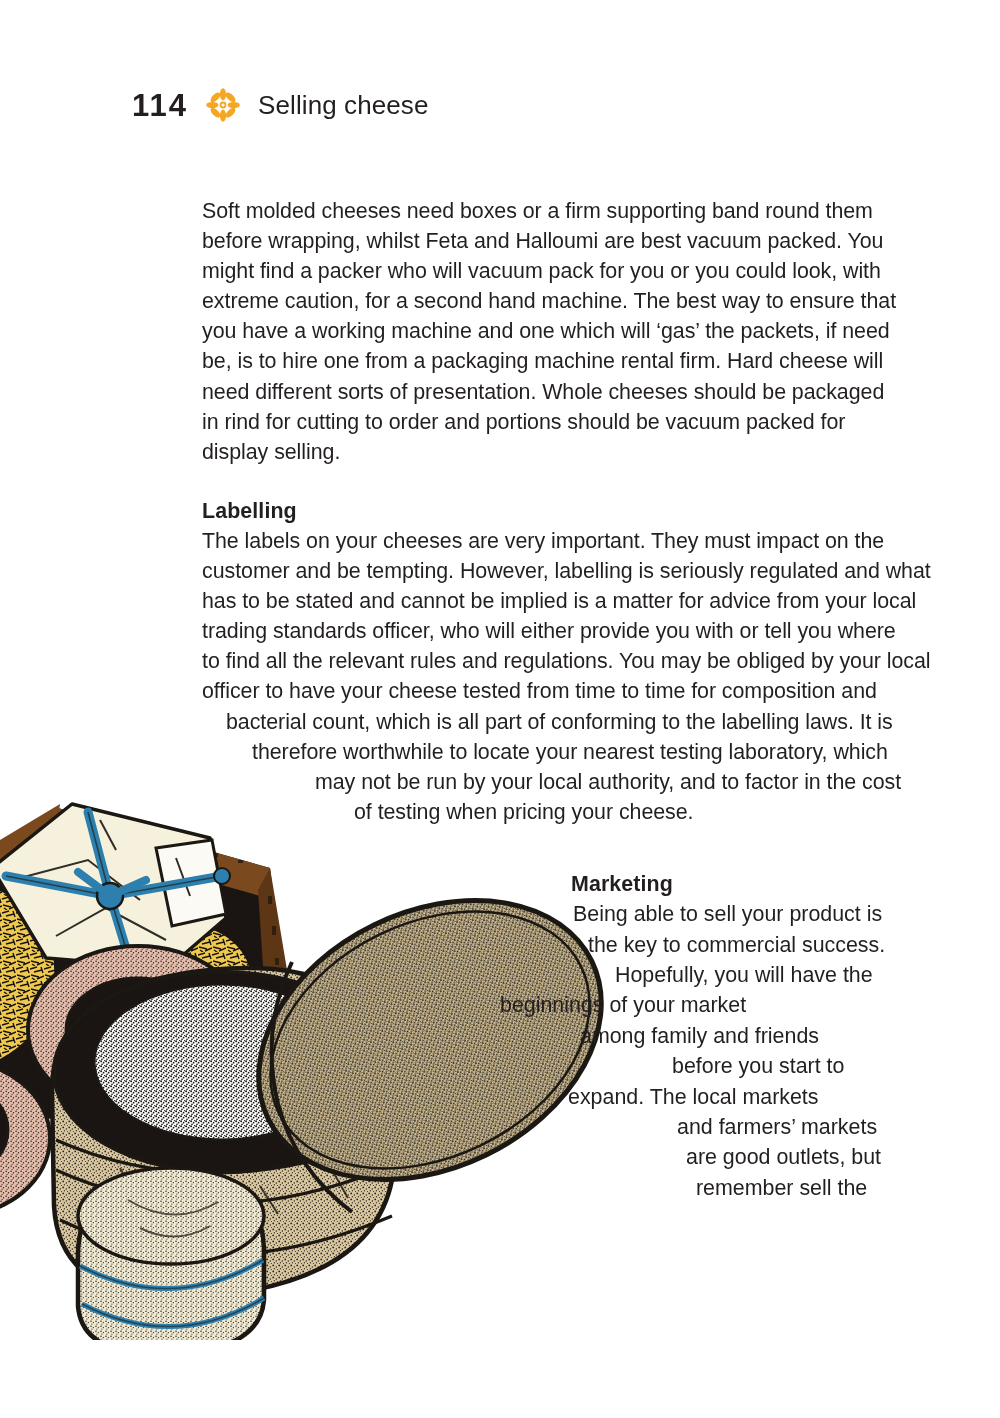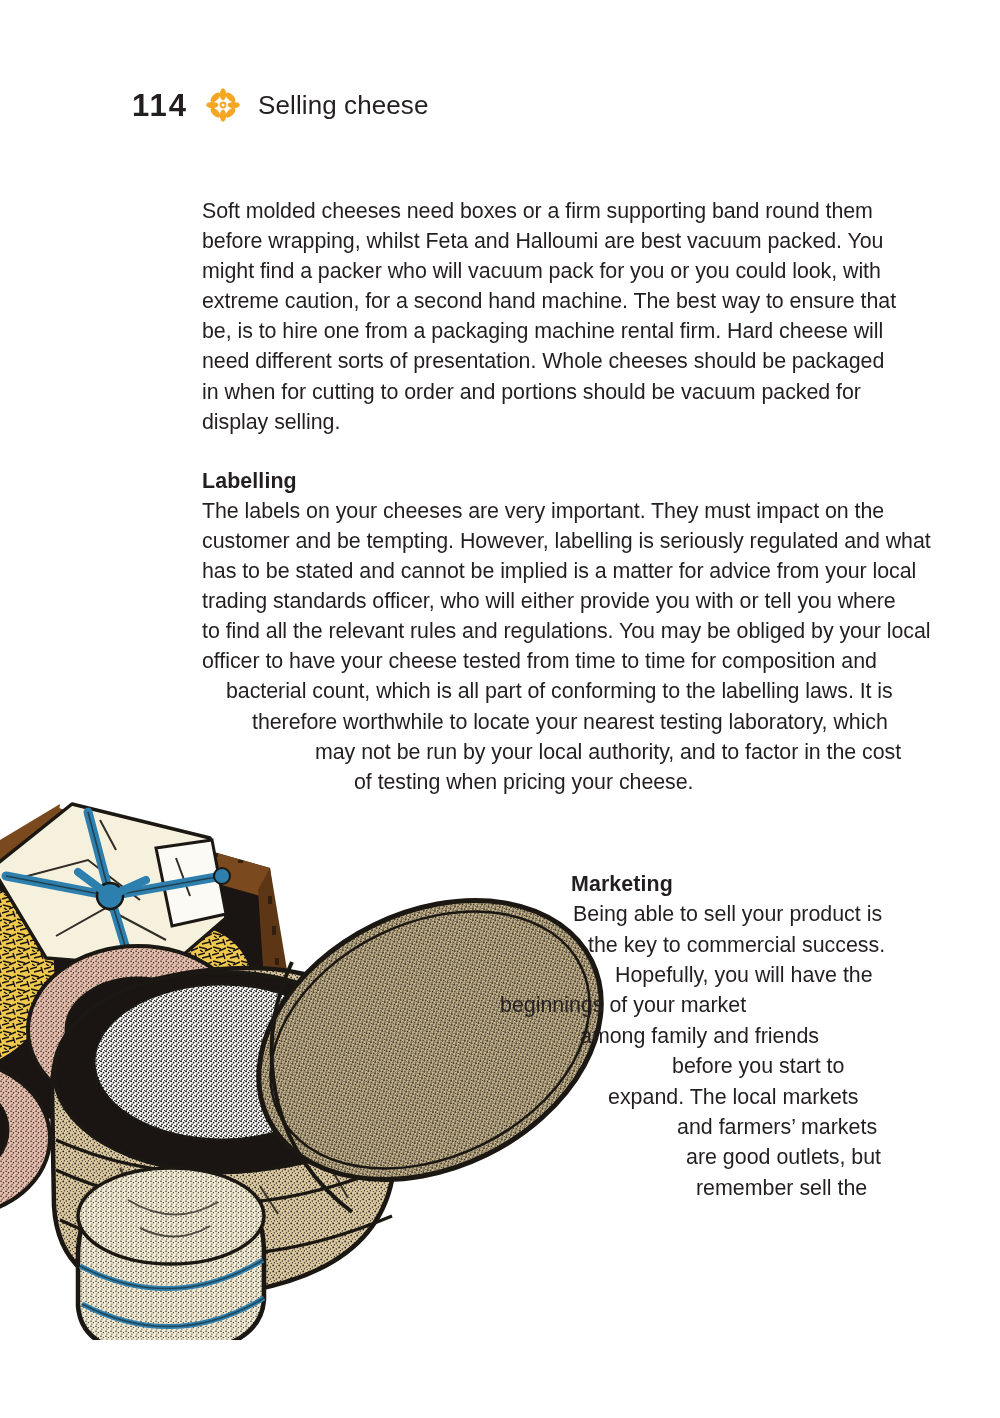--- a/index.html
+++ b/index.html
@@ -279,23 +279,24 @@
   </svg>
 </div>
 
 <div class="text-column">
 
   <div>
     <div class="body-line">Soft molded cheeses need boxes or a firm supporting band round them</div>
     <div class="body-line">before wrapping, whilst Feta and Halloumi are best vacuum packed. You</div>
     <div class="body-line">might find a packer who will vacuum pack for you or you could look, with</div>
     <div class="body-line">extreme caution, for a second hand machine. The best way to ensure that</div>
+    <div class="body-line">you have a working machine and one which will ‘gas’ the packets, if need</div>
     <div class="body-line">be, is to hire one from a packaging machine rental firm. Hard cheese will</div>
     <div class="body-line">need different sorts of presentation. Whole cheeses should be packaged</div>
-    <div class="body-line">in when for cutting to order and portions should be vacuum packed for</div>
+    <div class="body-line">in rind for cutting to order and portions should be vacuum packed for</div>
     <div class="body-line">display selling.</div>
   </div>
 
   <div class="para-gap"></div>
 
   <div>
     <div class="section-heading">Labelling</div>
     <div class="body-line">The labels on your cheeses are very important. They must impact on the</div>
     <div class="body-line">customer and be tempting. However, labelling is seriously regulated and what</div>
     <div class="body-line">has to be stated and cannot be implied is a matter for advice from your local</div>
@@ -310,17 +311,17 @@
 </div>
 
 <div class="marketing-block">
   <div class="section-heading">Marketing</div>
   <div class="mk-line" style="padding-left:73px">Being able to sell your product is</div>
   <div class="mk-line" style="padding-left:88px">the key to commercial success.</div>
   <div class="mk-line" style="padding-left:115px">Hopefully, you will have the</div>
   <div class="mk-line" style="">beginnings of your market</div>
   <div class="mk-line" style="padding-left:80px">among family and friends</div>
   <div class="mk-line" style="padding-left:172px">before you start to</div>
-  <div class="mk-line" style="padding-left:108px">expand. The local markets</div>
+  <div class="mk-line" style="padding-left:68px">expand. The local markets</div>
   <div class="mk-line" style="padding-left:177px">and farmers’ markets</div>
   <div class="mk-line" style="padding-left:186px">are good outlets, but</div>
   <div class="mk-line" style="padding-left:196px">remember sell the</div>
 </div>
 
 </body></html>

